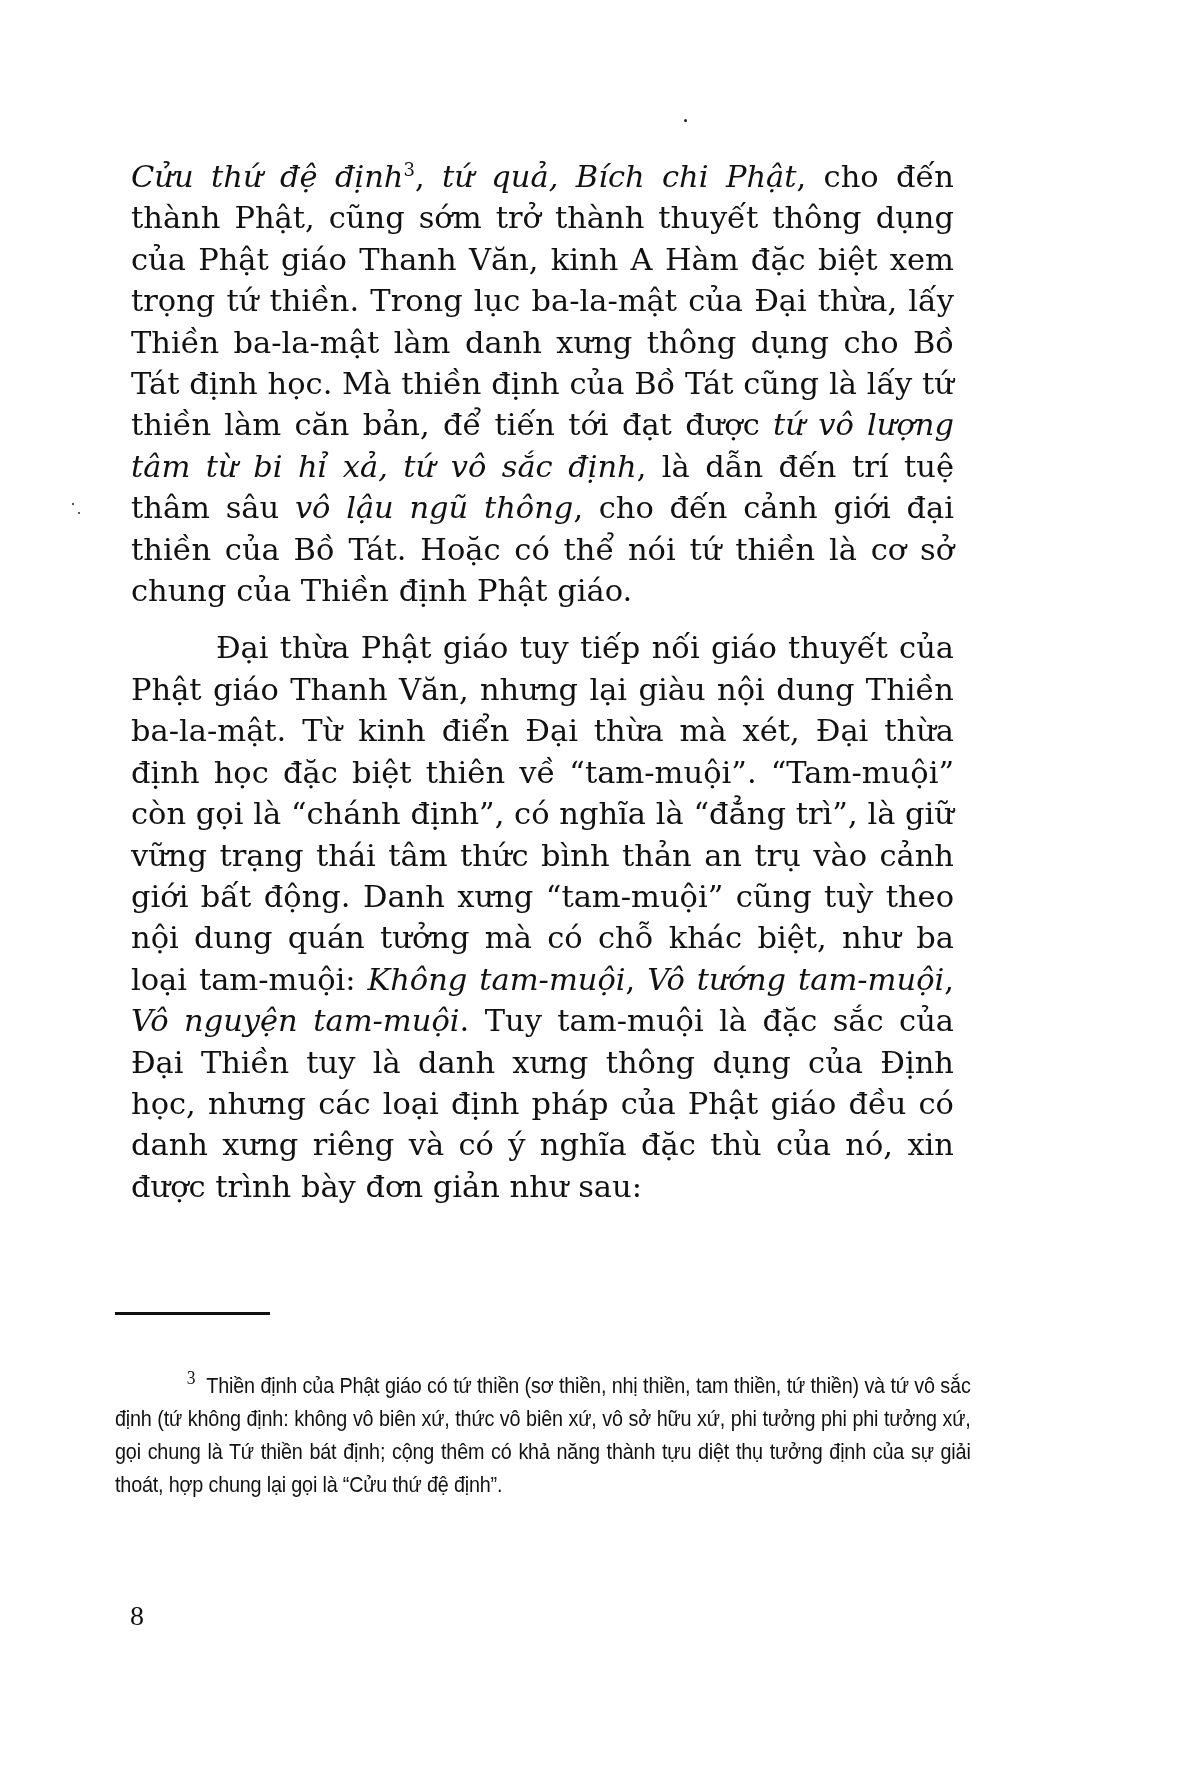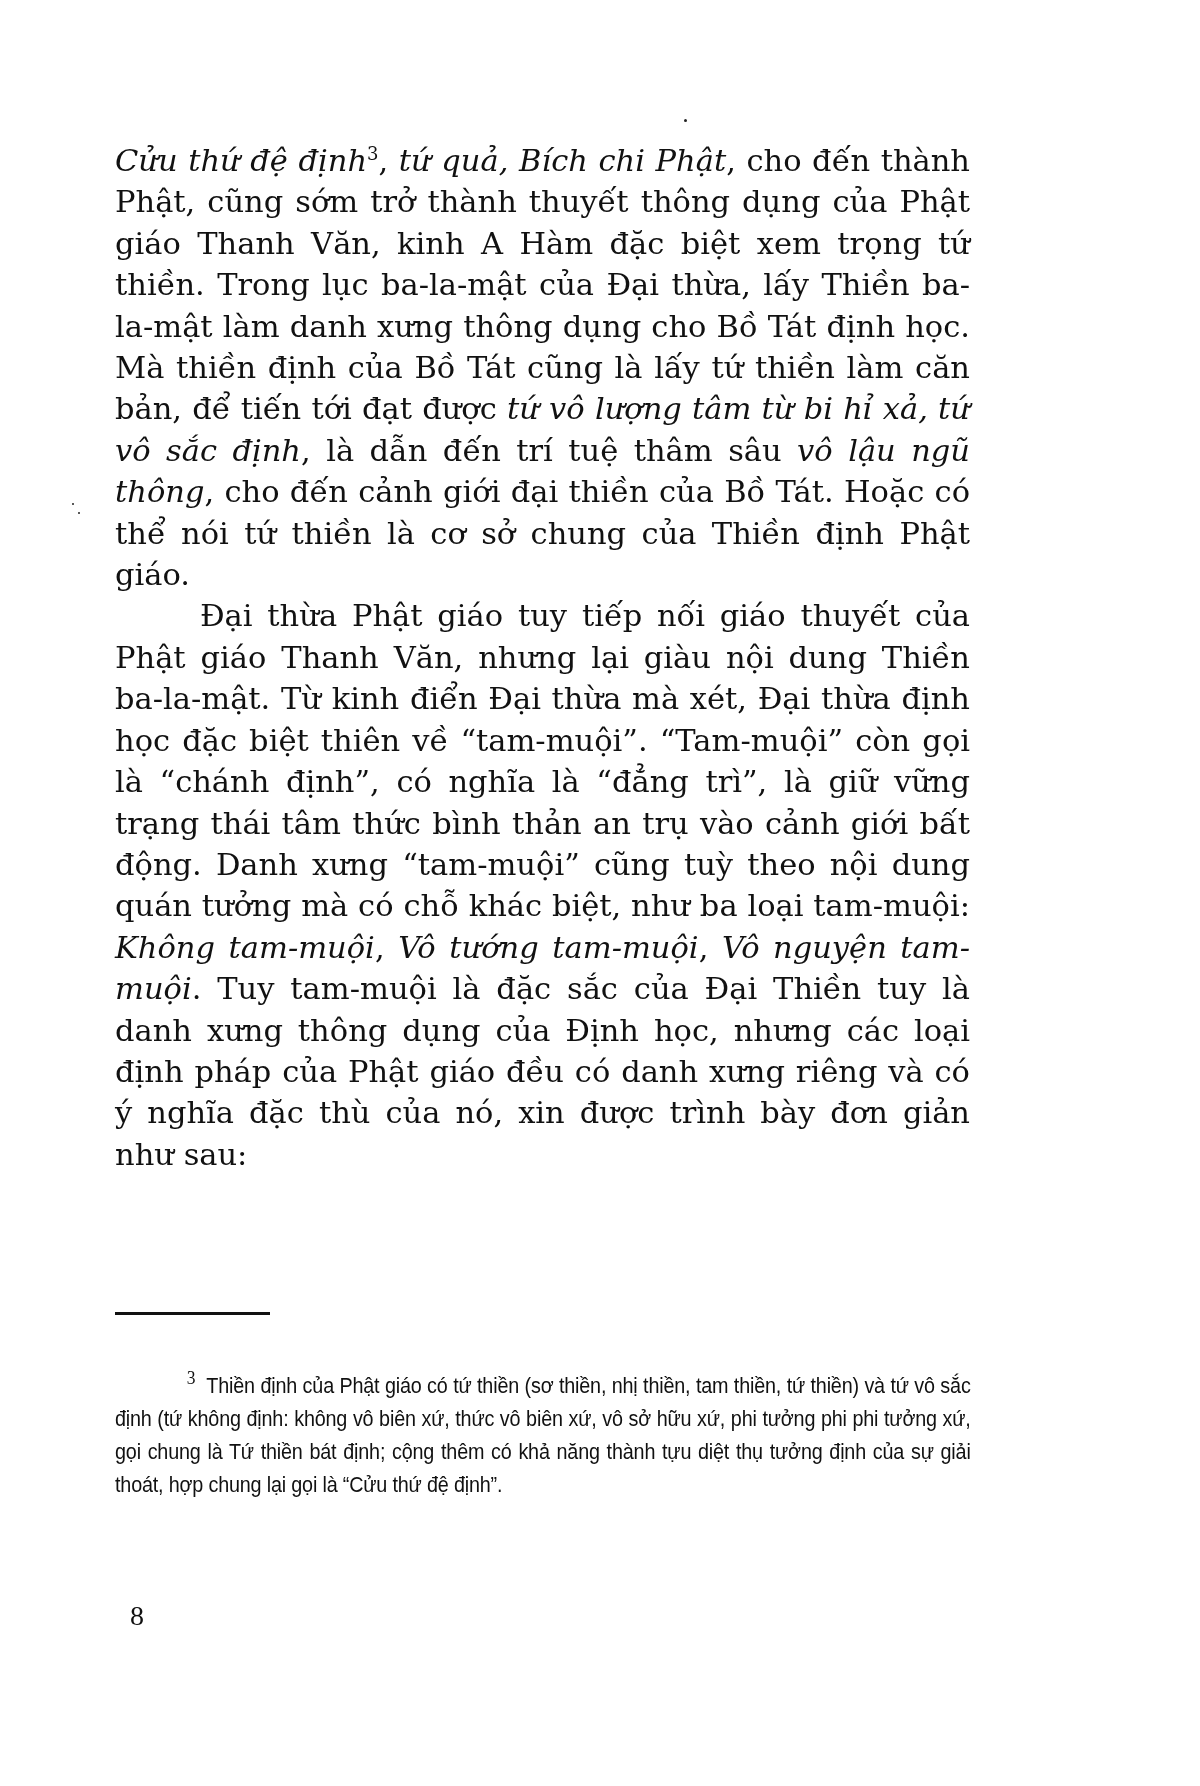--- a/index.html
+++ b/index.html
@@ -31,21 +31,21 @@
     position: absolute;
     left: 115px;
     top: 140px;
     width: 855px;
     font-family: "DejaVu Serif", "Liberation Serif", serif;
     font-size: 30.5px;
     line-height: 41.4px;
     text-align: justify;
   }
   .para {
-    margin: 0;
+    margin: 16px;
     text-align: justify;
     text-align-last: left;
   }
   .para.indent {
     text-indent: 85px;
   }
   .para i, .para em { font-style: italic; }
   sup.fnref {
     font-size: 18px;
     vertical-align: super;

